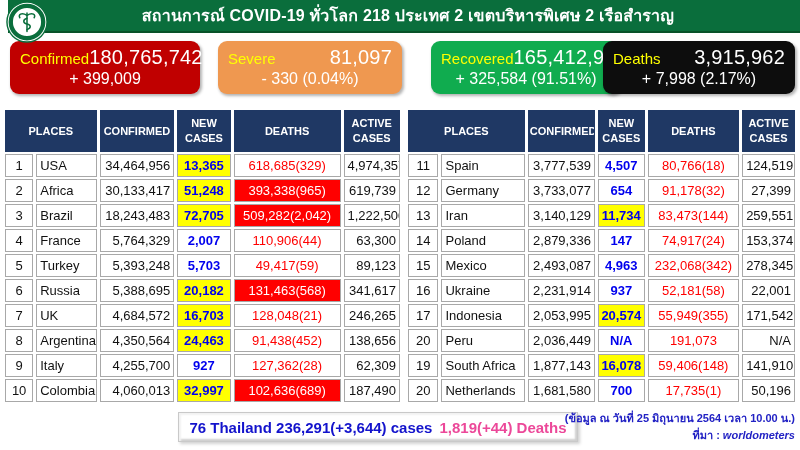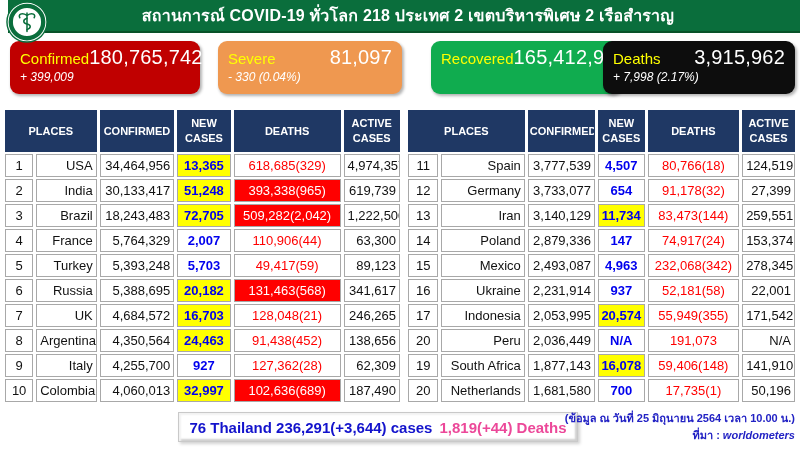--- a/index.html
+++ b/index.html
@@ -26,40 +26,40 @@
     box-sizing:border-box; padding:5px 10px 4px 10px; color:#ffffff;
     box-shadow:1.5px 2px 3px rgba(0,0,0,.3);
   }
   .card-confirmed { left:10px;  width:190px; }
   .card-severe    { left:218px; width:184px; }
   .card-recovered { left:403px; width:190px; }
   .card-deaths    { left:603px; width:192px; }
   .card-row1 { display:flex; justify-content:space-between; align-items:baseline; }
   .card-label { color:#ffff00; font-size:15px; }
   .card-value { font-size:20px; letter-spacing:.2px; }
-  .card-delta { text-align:left; font-size:12px; margin-top:1px;font-style:italic; }
+  .card-delta { text-align:center; font-size:16px; margin-top:1px; }
 
   
   table {
     position:absolute; top:108px; border-collapse:separate; border-spacing:3px 2px;
     table-layout:fixed;
   }
   #tbl-left  { left:2px;  width:401px; }
   #tbl-right { left:405px; width:393px; }
   th {
     background:#1f3864; color:#ffffff; font-size:11px; font-weight:bold;
     height:40px; text-align:center; line-height:1.35; border:1px solid #1f3864;
     padding:0 1px; overflow:hidden;
   }
   td {
     background:#ffffff; border:1px solid #a8a8a8; height:21px;
     font-size:13px; color:#111111; padding:0 3px; white-space:nowrap; overflow:hidden;
   }
   .cell-rank      { text-align:center; }
-  .cell-place     { text-align:right; }
+  .cell-place     { text-align:left; }
   .cell-confirmed { text-align:right; }
   .cell-new-cases { text-align:center; color:#0000ee; font-weight:bold; padding:0 1px; }
   .cell-deaths    { text-align:center; color:#ff0000; padding:0 1px; }
   .cell-active    { text-align:right; }
   .hl-yellow      { background:#ffff00; }
   .bg-red         { background:#ff0000; color:#ffffff; }
 
   
   .th-banner {
     position:absolute; left:178px; top:412px; width:400px; height:30px;
@@ -109,20 +109,21 @@
     <span class="card-label">Severe</span>
     <span class="card-value">81,097</span>
   </div>
   <div class="card-delta">- 330 (0.04%)</div>
 </div>
 <div class="card card-recovered" style="background: rgb(16, 172, 79); margin-left: 28px;">
   <div class="card-row1">
     <span class="card-label">Recovered</span>
     <span class="card-value">165,412,926</span>
   </div>
+  <div class="card-delta">+ 325,584 (91.51%)</div>
 </div>
 <div class="card card-deaths" style="background: rgb(13, 13, 13);">
   <div class="card-row1">
     <span class="card-label">Deaths</span>
     <span class="card-value">3,915,962</span>
   </div>
   <div class="card-delta">+ 7,998 (2.17%)</div>
 </div>
 
 <table id="tbl-left">
@@ -147,21 +148,21 @@
       <tr>
         <td class="cell-rank">1</td>
         <td class="cell-place">USA</td>
         <td class="cell-confirmed">34,464,956</td>
         <td class="cell-new-cases hl-yellow">13,365</td>
         <td class="cell-deaths">618,685(329)</td>
         <td class="cell-active">4,974,357</td>
       </tr>
       <tr>
         <td class="cell-rank">2</td>
-        <td class="cell-place">India</td>
+        <td class="cell-place">Africa</td>
         <td class="cell-confirmed">30,133,417</td>
         <td class="cell-new-cases hl-yellow">51,248</td>
         <td class="cell-deaths bg-red">393,338(965)</td>
         <td class="cell-active">619,739</td>
       </tr>
       <tr>
         <td class="cell-rank">3</td>
         <td class="cell-place">Brazil</td>
         <td class="cell-confirmed">18,243,483</td>
         <td class="cell-new-cases hl-yellow">72,705</td>

